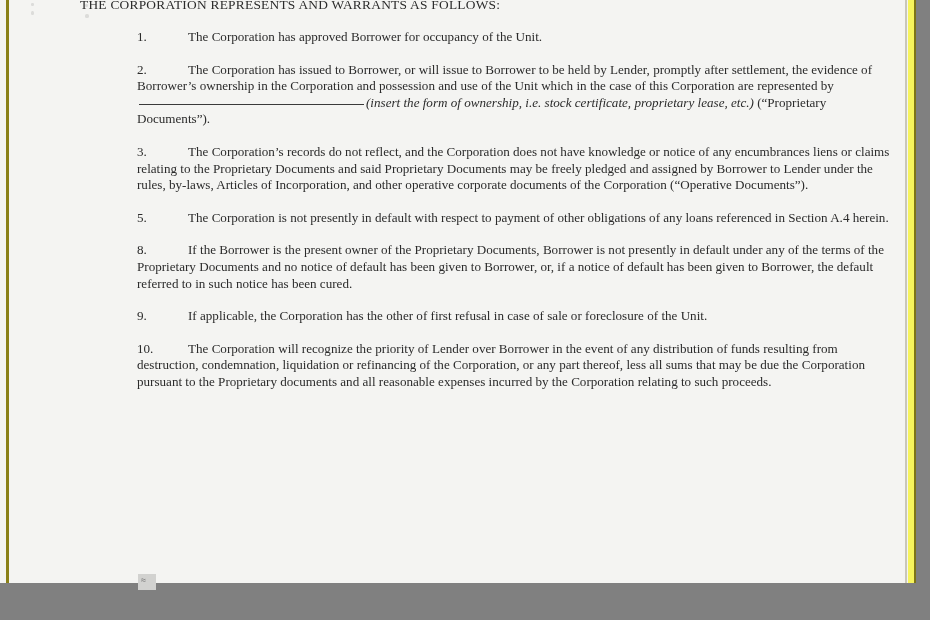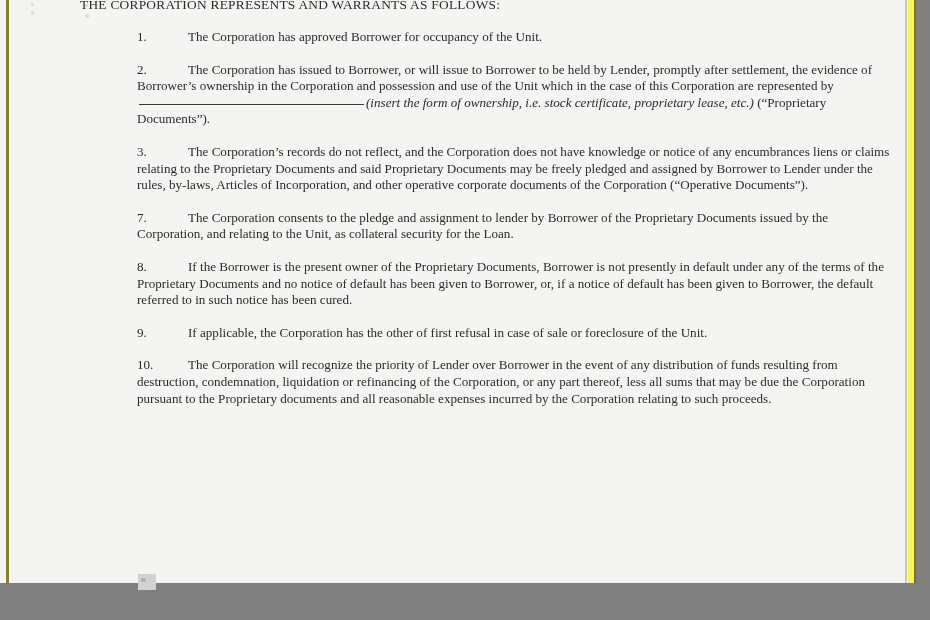--- a/index.html
+++ b/index.html
@@ -186,25 +186,25 @@
 
       <p class="clause">
         <span class="num">2.</span><span>The Corporation has issued to Borrower, or will issue to Borrower to be held by Lender, promptly after settlement, the evidence of Borrower’s ownership in the Corporation and possession and use of the Unit which in the case of this Corporation are represented by </span><span class="blank-line"></span><em>(insert the form of ownership, i.e. stock certificate, proprietary lease, etc.)</em><span> (“Proprietary Documents”).</span>
       </p>
 
       <p class="clause">
         <span class="num">3.</span><span>The Corporation’s records do not reflect, and the Corporation does not have knowledge or notice of any encumbrances liens or claims relating to the Proprietary Documents and said Proprietary Documents may be freely pledged and assigned by Borrower to Lender under the rules, by-laws, Articles of Incorporation, and other operative corporate documents of the Corporation (“Operative Documents”).</span>
       </p>
 
 
-
-
-      <p class="clause">
-        <span class="num">7.</span><span>The Corporation consents to the pledge and assignment to lender by Borrower of the Proprietary Documents issued by the Corporation, and relating to the Unit, as collateral security for the Loan.</span>
-      </p>
+      <p class="clause">
+        <span class="num">5.</span><span>The Corporation is not presently in default with respect to payment of other obligations of any loans referenced  in Section A.4 herein.</span>
+      </p>
+
+
 
       <p class="clause">
         <span class="num">8.</span><span>If the Borrower is the present owner of the Proprietary Documents, Borrower is not presently in default under any of the terms of the Proprietary Documents and no notice of default has been given to Borrower, or, if a notice of default has been given to Borrower, the default referred to in such notice has been cured.</span>
       </p>
 
       <p class="clause">
         <span class="num">9.</span><span>If applicable,  the Corporation has the other of first refusal in case of sale or foreclosure of the Unit.</span>
       </p>
 
       <p class="clause">

